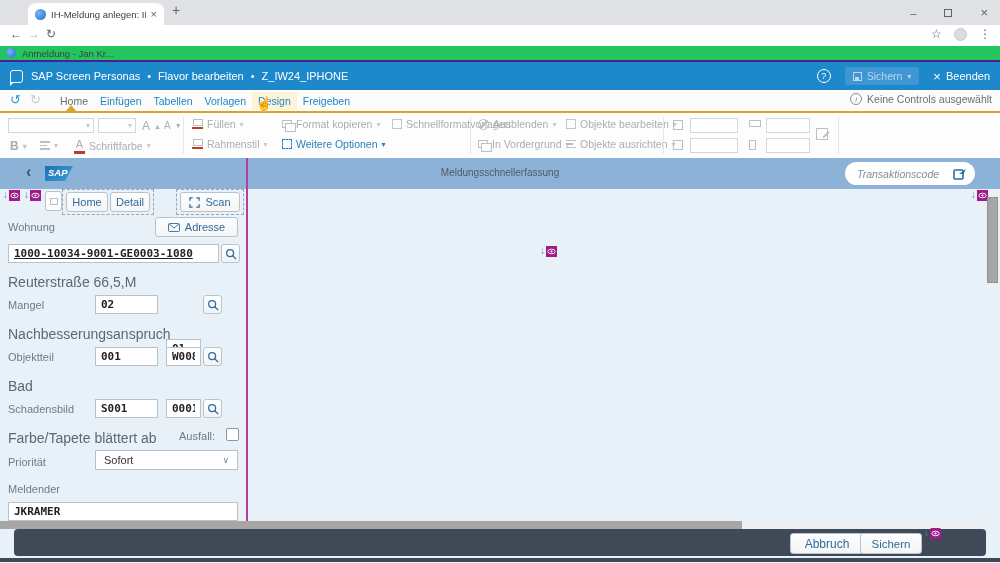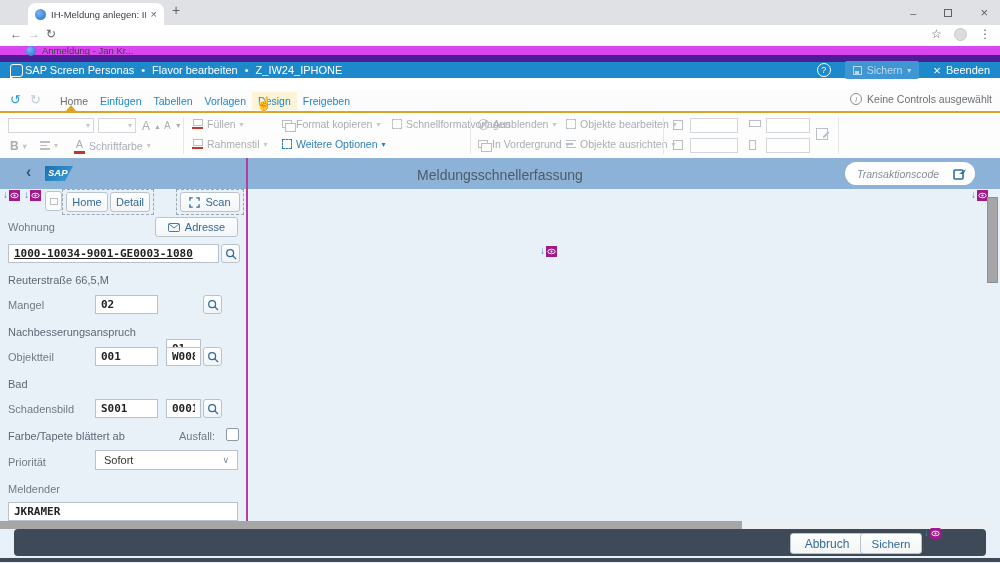--- a/index.html
+++ b/index.html
@@ -13,25 +13,25 @@
   .tab-title{font-size:9.5px;color:#3c4043;white-space:nowrap;overflow:hidden;flex:1}
   .tab-close{font-size:11px;color:#5f6368;line-height:1}
   .newtab{position:absolute;left:172px;top:2px;font-size:14px;color:#5f6368}
   .wincontrols{position:absolute;right:12px;top:0;height:25px;display:flex;gap:28px;align-items:center;color:#5f6368;font-size:11px}
   .maxbox{display:inline-block;width:8px;height:8px;border:1.2px solid #5f6368}
   .toolbar{position:absolute;top:25px;left:0;right:0;height:21px;background:#fff}
   .navico{position:absolute;top:2px;font-size:12px;color:#5f6368}
   .urlbar{position:absolute;left:57px;top:2px;width:868px;height:17px;border-radius:9px;background:#f1f3f4;display:flex;align-items:center;padding:0 10px;gap:6px}
   .urltext{font-size:10px;color:#202124}
   .avatar{display:inline-block;width:13px;height:13px;border-radius:50%;background:#dadce0;border:1px solid #c6c9cc}
-  .bookmarks{position:absolute;top:46px;left:0;right:0;height:16px;background:#d946ef;border-bottom:7px solid #4c1d95;display:flex;align-items:center;padding-left:26px;gap:6px}
+  .bookmarks{position:absolute;top:46px;left:0;right:0;height:16px;background:#22c55e;border-bottom:2px solid #4c1d95;display:flex;align-items:center;padding-left:6px;gap:6px}
   .bm-title{font-size:9.5px;color:#3c4043}
 
   
-  .personas{position:absolute;top:62px;left:0;right:0;height:16px;background:#1d88ca;color:#fff;display:flex;align-items:center;padding:0 10px;gap:2px}
+  .personas{position:absolute;top:62px;left:0;right:0;height:28px;background:#1d88ca;color:#fff;display:flex;align-items:center;padding:0 10px;gap:8px}
   .plogo{width:13px;height:13px;border:1.5px solid #fff;border-radius:3px 3px 3px 0;position:relative}
   .plogo:after{content:"";position:absolute;left:-1.5px;bottom:-4px;border-left:4px solid #fff;border-bottom:4px solid transparent}
   .ptext{font-size:11px;display:flex;gap:7px;align-items:center}
   .pright{margin-left:auto;display:flex;align-items:center;gap:14px}
   .helpcircle{width:14px;height:14px;border:1.3px solid #fff;border-radius:50%;font-size:9px;display:flex;align-items:center;justify-content:center}
   .psave{display:flex;align-items:center;gap:5px;background:#3f96d2;padding:3px 8px;border-radius:2px;color:#b9d9ef;font-size:10.5px}
   .floppy{display:inline-block;width:9px;height:9px;border:1.2px solid #b9d9ef;position:relative}
   .floppy:after{content:"";position:absolute;left:1.5px;bottom:0;width:4px;height:3px;background:#b9d9ef}
   .pbeenden{display:flex;align-items:center;gap:5px;font-size:11px}
 
@@ -69,36 +69,36 @@
   .slashico{display:inline-block;width:11px;height:11px;border:1.2px solid #b9bfc5;border-radius:50%;position:relative}
   .slashico:after{content:"";position:absolute;left:4px;top:-1px;width:1.5px;height:11px;background:#b9bfc5;transform:rotate(45deg)}
   .aspectico{display:inline-block;width:12px;height:12px;border:1.2px solid #b9bfc5;position:relative}
   .aspectico:after{content:"";position:absolute;left:2px;top:2px;width:8px;height:1.5px;background:#b9bfc5;transform:rotate(-45deg) translateY(4px)}
 
   
   .app{position:absolute;top:158px;left:0;right:0;bottom:0;background:#e9f1f8;overflow:hidden}
   .appheader{position:absolute;top:0;left:0;right:0;height:31px;background:#8db2d7}
   .backchev{position:absolute;left:26px;top:5px;font-size:16px;color:#33567a;font-weight:bold}
   .saplogo{position:absolute;left:45px;top:8px;width:28px;height:15px;background:linear-gradient(135deg,#1a6fb0,#3fa0d8);clip-path:polygon(0 0,100% 0,72% 100%,0 100%);color:#fff;font-style:italic;font-weight:bold;font-size:9.5px;padding:1px 0 0 3px}
-  .apptitle{position:absolute;left:0;right:0;top:9px;text-align:center;font-size:14px;color:#4f5b66}
+  .apptitle{position:absolute;left:0;right:0;top:9px;text-align:center;font-size:10px;color:#4f5b66}
   .tcode{position:absolute;left:845px;top:4px;width:130px;height:23px;background:#fff;border-radius:12px;display:flex;align-items:center;padding:0 8px 0 12px}
   .tcode input{flex:1;border:none;outline:none;font-size:10.5px;font-style:italic;color:#555;width:80px;background:transparent;font-family:"Liberation Sans",sans-serif}
   .tcode input::placeholder{color:#878d94}
 
   .pind{position:absolute;display:flex;align-items:flex-start;gap:1px}
   .pind .arr{color:#3c85c6;font-size:10px;line-height:10px}
   .eyebadge{width:11px;height:11px;display:inline-block}
 
   .miniwinbtn{position:absolute;left:45px;top:33px;width:17px;height:20px;background:#fbfdfe;border:1px solid #bac4cd;border-radius:3px;display:flex;align-items:center;justify-content:center}
   .miniwinbtn .iconbox{width:8px;height:7px}
   .dashsel{position:absolute;border:1px dashed #9aa7b5}
   .sapbtn{position:absolute;background:linear-gradient(#fdfefe,#f3f5f6);border:1px solid #bac3cc;border-radius:3px;color:#35699b;font-size:11px;display:flex;align-items:center;justify-content:center;gap:5px}
 
   .flabel{position:absolute;font-size:11px;color:#6f7b85}
-  .ftext{position:absolute;font-size:11px;color:#5c6874}
+  .ftext{position:absolute;font-size:14px;color:#5c6874}
   .finput{position:absolute;height:19px;border:1px solid #b9c2ca;background:#fff;font-family:"DejaVu Sans Mono",monospace;font-size:11px;font-weight:bold;color:#222;padding:0 5px;outline:none}
   .finput.link{text-decoration:underline}
   .magbtn{position:absolute;width:19px;height:19px;background:linear-gradient(#fdfefe,#f1f4f6);border:1px solid #bac3cc;border-radius:3px;display:flex;align-items:center;justify-content:center}
   .fselect{position:absolute;height:20px;border:1px solid #b9c2ca;background:#fff;font-size:11px;color:#333;display:flex;align-items:center;padding:0 8px}
   .fselect .chev{margin-left:auto;color:#7a8691;font-size:9px}
   .checkbox{position:absolute;width:13px;height:13px;border:1px solid #8a99a8;background:#fff;border-radius:2px}
   .magline{position:absolute;left:246px;top:0;width:2px;height:374px;background:#b83aa3}
   .hscroll{position:absolute;left:0;top:363px;width:985px;height:8px;background:#edf0f2}
   .hthumb{position:absolute;left:0;top:0;width:742px;height:8px;background:#a6a6a6}
   .vthumb{position:absolute;left:987px;top:39px;width:11px;height:86px;background:#a6a6a6;border:1px solid #909090}

